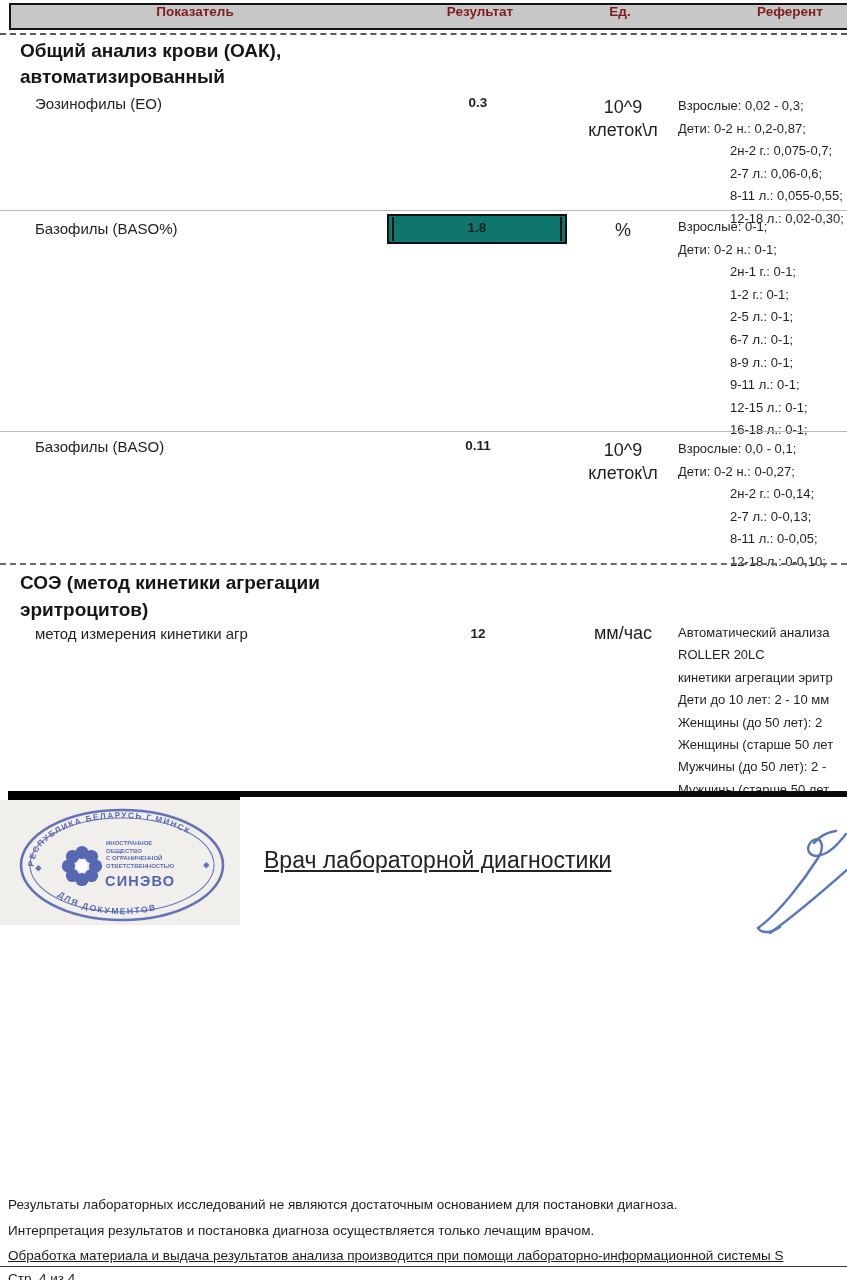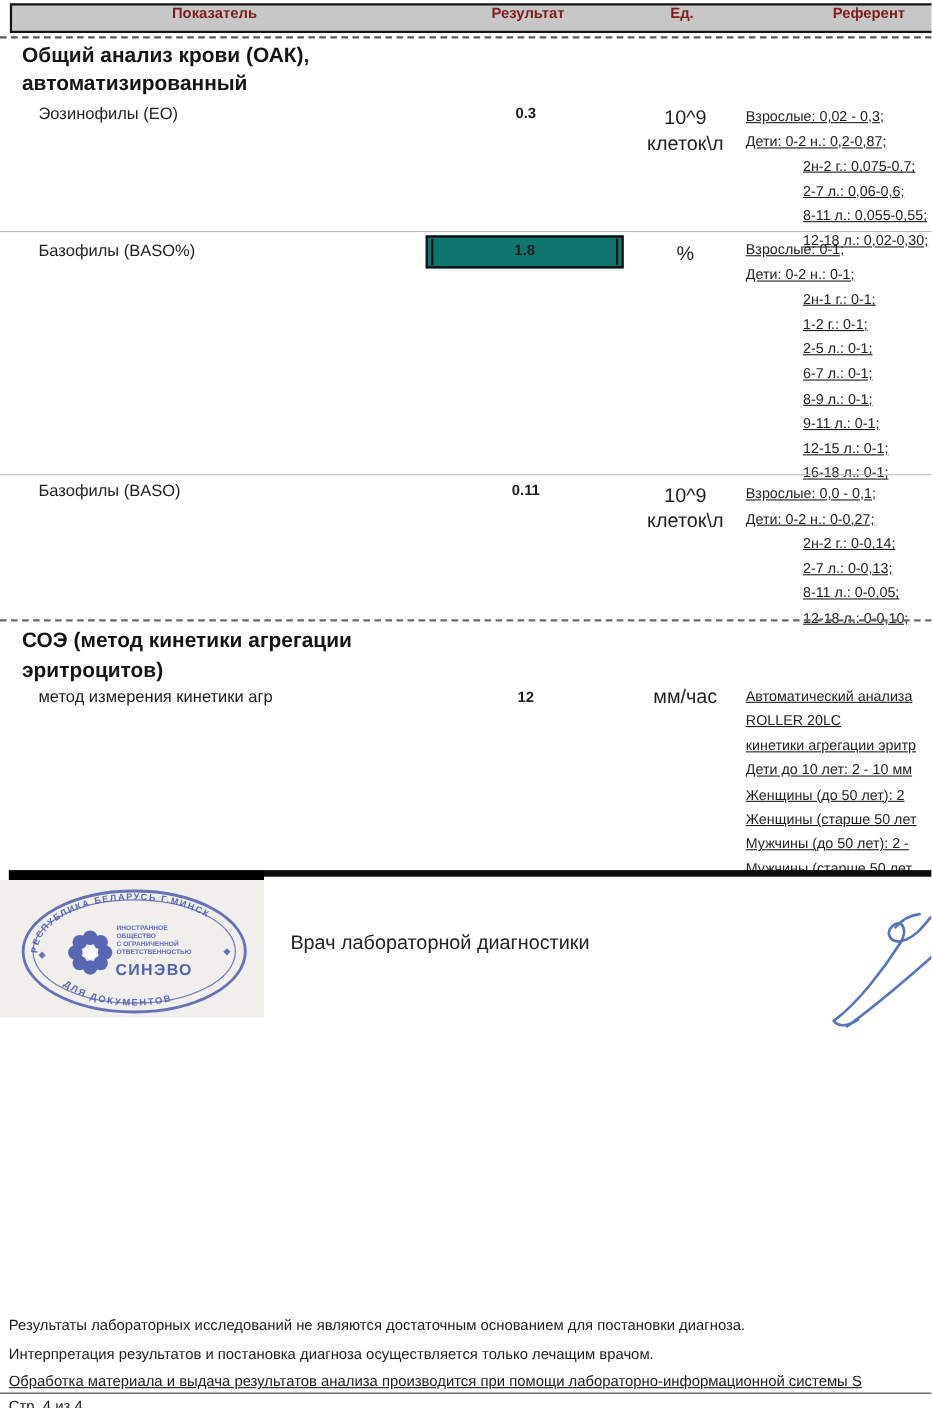--- a/index.html
+++ b/index.html
@@ -13,38 +13,38 @@
   .hdr-lbl{position:absolute;top:4px;font-weight:bold;font-size:13.5px;color:#7f1d1d;}
   .hdr-dash{position:absolute;left:0;top:33px;width:847px;border-top:2px dashed #5a5a5a;}
   
   .sec-title{position:absolute;left:20px;font-weight:bold;font-size:19px;color:#151515;}
   .row{position:absolute;left:0;width:847px;}
   .row-name{position:absolute;left:35px;font-size:15px;white-space:nowrap;}
   .row-result{position:absolute;left:388px;width:180px;text-align:center;
               font-weight:bold;font-size:13.5px;}
   .unit-block{position:absolute;left:575px;width:96px;text-align:center;
               font-size:18px;line-height:23px;white-space:nowrap;}
-  .ref-block{position:absolute;left:678px;font-size:13px;line-height:22.6px;white-space:nowrap;text-decoration:underline;}
+  .ref-block{position:absolute;left:678px;font-size:13px;line-height:22.6px;white-space:nowrap;}
   .ref-block .line.indent{padding-left:52px;}
   .sep{position:absolute;left:0;width:847px;border-top:1px solid #b9b9b9;}
   .sep-dash{position:absolute;left:0;width:847px;border-top:2px dashed #6a6a6a;}
   
   .result-box{position:absolute;left:387px;top:1px;width:180px;height:30px;
               border:2.5px solid #101010;box-sizing:border-box;background:#0f766e;}
   .result-box .vline{position:absolute;top:1px;bottom:1px;width:2px;background:#101010;}
   .result-box .vl-l{left:3px;} .result-box .vl-r{right:3px;}
   .result-box .box-val{position:absolute;left:0;right:0;top:4px;text-align:center;
                        font-weight:bold;font-size:13.5px;}
   
   .bar-a{position:absolute;left:8px;top:791px;width:232px;height:9px;background:#000;}
   .bar-b{position:absolute;left:240px;top:791px;width:607px;height:6px;background:#0a0a0a;}
   
   .stamp-bg{position:absolute;left:0;top:800px;width:240px;height:125px;background:#f1efec;}
   .stamp{position:absolute;left:16px;top:806px;}
-  .doctor{position:absolute;left:264px;top:847px;font-size:18px;color:#222;}
+  .doctor{position:absolute;left:264px;top:847px;font-size:23px;color:#222;text-decoration:underline;}
   .sig{position:absolute;left:752px;top:812px;}
   
   .foot{position:absolute;left:8px;font-size:13.5px;color:#1c1c1c;white-space:nowrap;}
   .foot.u{text-decoration:underline;}
   .foot-rule{position:absolute;left:0;top:1266px;width:847px;border-top:1.5px solid #3a3a3a;}
 </style>
 </head>
 <body>
 
 <div class="page">

